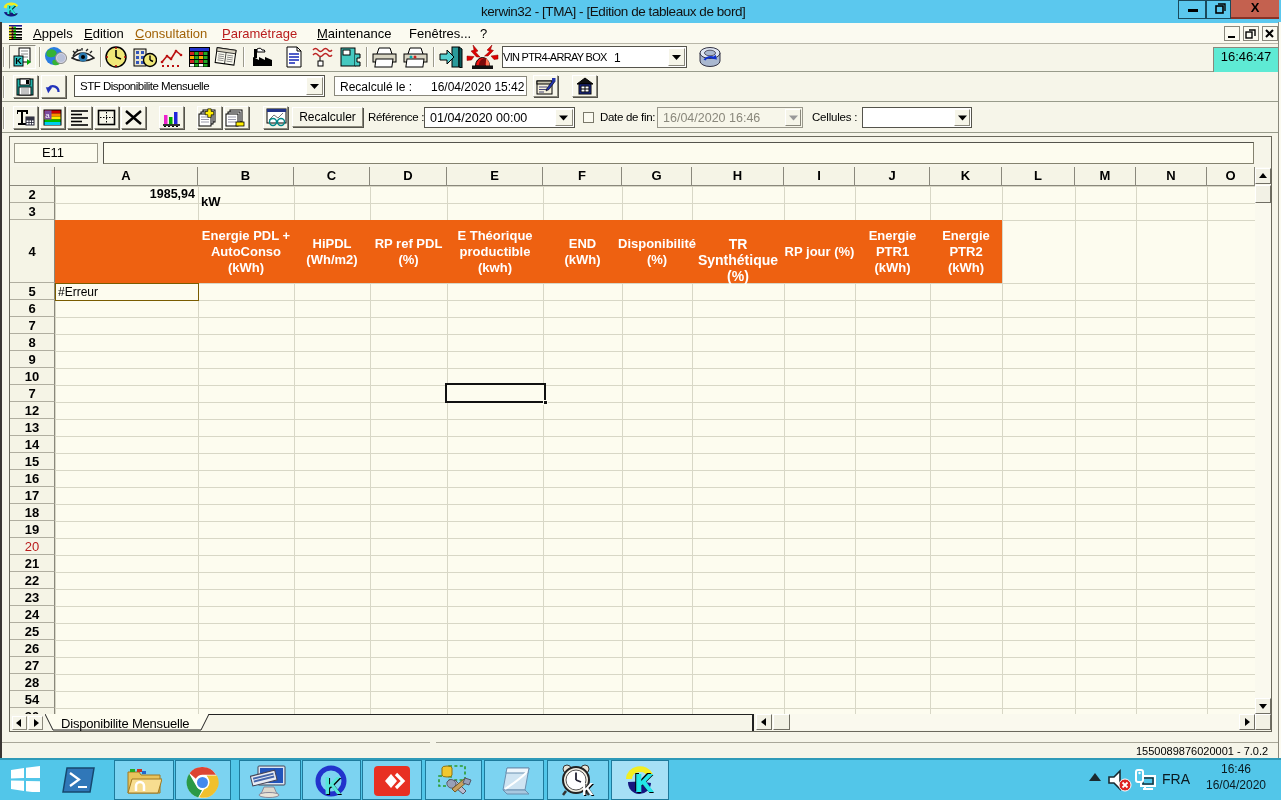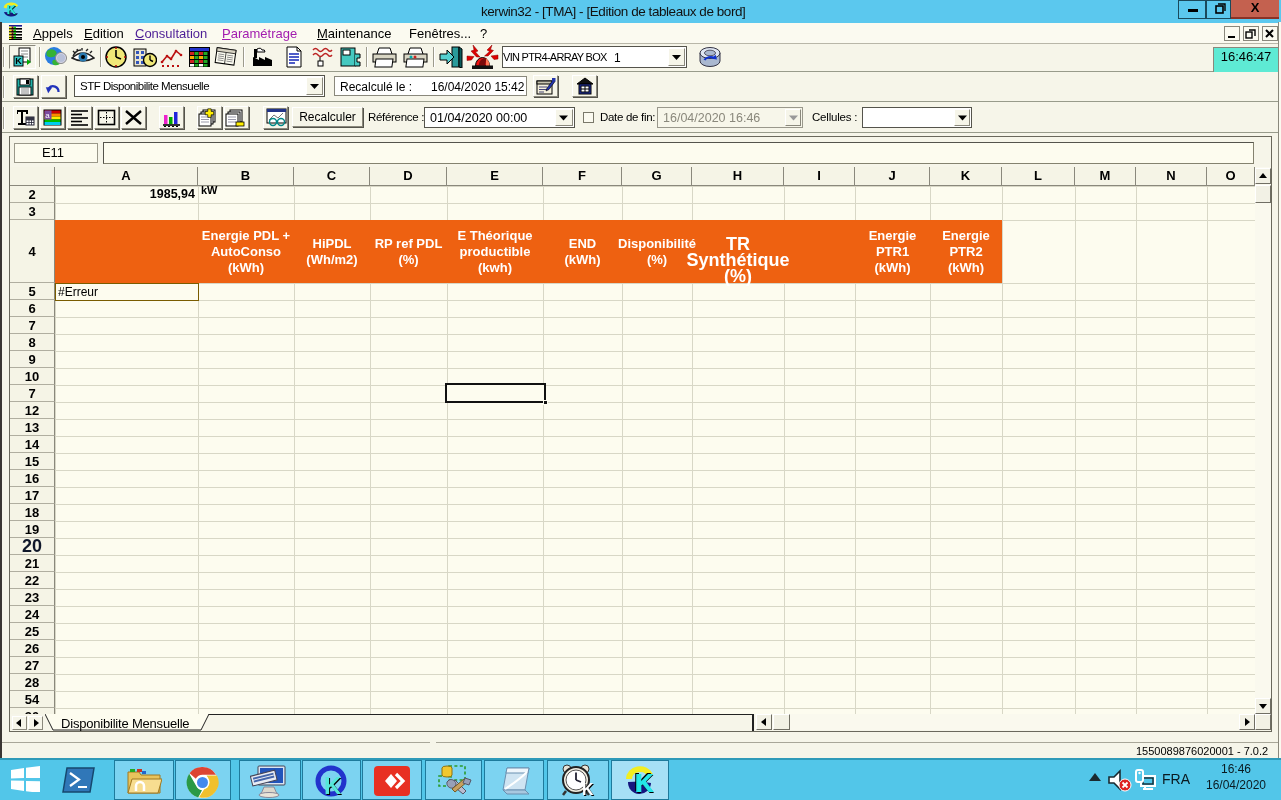--- a/index.html
+++ b/index.html
@@ -56,22 +56,22 @@
 <g fill="#0ad00a">
       <rect x="4.6" y="1.6" width="2.4" height="1.6"></rect>
       <rect x="4.6" y="4.6" width="2.4" height="1.6"></rect>
       <rect x="4.6" y="7.6" width="2.4" height="1.6"></rect>
       <rect x="4.6" y="10.6" width="2.4" height="1.6"></rect>
       <rect x="4.6" y="13" width="2.4" height="1"></rect>
     </g>
 </svg>
 <div class="abs" style="left:33px;top:26px;font-size:13px;color:#000;"><u>A</u>ppels</div>
 <div class="abs" style="left:84px;top:26px;font-size:13px;color:#000;"><u>E</u>dition</div>
-<div class="abs" style="left:135px;top:26px;font-size:13px;color:#4c1d95;"><u>C</u>onsultation</div>
-<div class="abs" style="left:222px;top:26px;font-size:13px;color:#a21caf;"><u>P</u>aramétrage</div>
+<div class="abs" style="left:135px;top:26px;font-size:13px;color:#a16207;"><u>C</u>onsultation</div>
+<div class="abs" style="left:222px;top:26px;font-size:13px;color:#b91c1c;"><u>P</u>aramétrage</div>
 <div class="abs" style="left:317px;top:26px;font-size:13px;color:#000;"><u>M</u>aintenance</div>
 <div class="abs" style="left:409px;top:26px;font-size:13px;color:#000;">Fenêtres...</div>
 <div class="abs" style="left:480px;top:26px;font-size:13px;color:#000;">?</div>
 <div class="abs" style="left:1224px;top:26px;width:16px;height:15px;background:#FBFAF0;border:1px solid #8a887c;"></div>
 <div class="abs" style="left:1243px;top:26px;width:16px;height:15px;background:#FBFAF0;border:1px solid #8a887c;"></div>
 <div class="abs" style="left:1262px;top:26px;width:16px;height:15px;background:#FBFAF0;border:1px solid #8a887c;"></div>
 <svg class="abs" style="left:1224px;top:26px" width="16" height="15">
     <rect x="4" y="10" width="7" height="2" fill="#000"></rect>
   </svg>
 <svg class="abs" style="left:1243px;top:26px" width="16" height="15">
@@ -481,41 +481,42 @@
 <div class="abs" style="left:0;top:201px;width:45px;height:17px;border-right:1px solid #8a887c;border-bottom:1px solid #b0aea0;background:#F5F4E6;text-align:center;font-weight:bold;font-size:13px;color:#000;display:flex;align-items:center;justify-content:center;">10</div>
 <div class="abs" style="left:0;top:218px;width:45px;height:17px;border-right:1px solid #8a887c;border-bottom:1px solid #b0aea0;background:#F5F4E6;text-align:center;font-weight:bold;font-size:13px;color:#000;display:flex;align-items:center;justify-content:center;">7</div>
 <div class="abs" style="left:0;top:235px;width:45px;height:17px;border-right:1px solid #8a887c;border-bottom:1px solid #b0aea0;background:#F5F4E6;text-align:center;font-weight:bold;font-size:13px;color:#000;display:flex;align-items:center;justify-content:center;">12</div>
 <div class="abs" style="left:0;top:252px;width:45px;height:17px;border-right:1px solid #8a887c;border-bottom:1px solid #b0aea0;background:#F5F4E6;text-align:center;font-weight:bold;font-size:13px;color:#000;display:flex;align-items:center;justify-content:center;">13</div>
 <div class="abs" style="left:0;top:269px;width:45px;height:17px;border-right:1px solid #8a887c;border-bottom:1px solid #b0aea0;background:#F5F4E6;text-align:center;font-weight:bold;font-size:13px;color:#000;display:flex;align-items:center;justify-content:center;">14</div>
 <div class="abs" style="left:0;top:286px;width:45px;height:17px;border-right:1px solid #8a887c;border-bottom:1px solid #b0aea0;background:#F5F4E6;text-align:center;font-weight:bold;font-size:13px;color:#000;display:flex;align-items:center;justify-content:center;">15</div>
 <div class="abs" style="left:0;top:303px;width:45px;height:17px;border-right:1px solid #8a887c;border-bottom:1px solid #b0aea0;background:#F5F4E6;text-align:center;font-weight:bold;font-size:13px;color:#000;display:flex;align-items:center;justify-content:center;">16</div>
 <div class="abs" style="left:0;top:320px;width:45px;height:17px;border-right:1px solid #8a887c;border-bottom:1px solid #b0aea0;background:#F5F4E6;text-align:center;font-weight:bold;font-size:13px;color:#000;display:flex;align-items:center;justify-content:center;">17</div>
 <div class="abs" style="left:0;top:337px;width:45px;height:17px;border-right:1px solid #8a887c;border-bottom:1px solid #b0aea0;background:#F5F4E6;text-align:center;font-weight:bold;font-size:13px;color:#000;display:flex;align-items:center;justify-content:center;">18</div>
 <div class="abs" style="left:0;top:354px;width:45px;height:17px;border-right:1px solid #8a887c;border-bottom:1px solid #b0aea0;background:#F5F4E6;text-align:center;font-weight:bold;font-size:13px;color:#000;display:flex;align-items:center;justify-content:center;">19</div>
-<div class="abs" style="left:0;top:371px;width:45px;height:17px;border-right:1px solid #8a887c;border-bottom:1px solid #b0aea0;background:#F5F4E6;text-align:center;font-weight:bold;font-size:18px;color:#0f172a;display:flex;align-items:center;justify-content:center;">20</div>
+<div class="abs" style="left:0;top:371px;width:45px;height:17px;border-right:1px solid #8a887c;border-bottom:1px solid #b0aea0;background:#F5F4E6;text-align:center;font-weight:normal;font-size:13px;color:#b91c1c;display:flex;align-items:center;justify-content:center;">20</div>
 <div class="abs" style="left:0;top:388px;width:45px;height:17px;border-right:1px solid #8a887c;border-bottom:1px solid #b0aea0;background:#F5F4E6;text-align:center;font-weight:bold;font-size:13px;color:#000;display:flex;align-items:center;justify-content:center;">21</div>
 <div class="abs" style="left:0;top:405px;width:45px;height:17px;border-right:1px solid #8a887c;border-bottom:1px solid #b0aea0;background:#F5F4E6;text-align:center;font-weight:bold;font-size:13px;color:#000;display:flex;align-items:center;justify-content:center;">22</div>
 <div class="abs" style="left:0;top:422px;width:45px;height:17px;border-right:1px solid #8a887c;border-bottom:1px solid #b0aea0;background:#F5F4E6;text-align:center;font-weight:bold;font-size:13px;color:#000;display:flex;align-items:center;justify-content:center;">23</div>
 <div class="abs" style="left:0;top:439px;width:45px;height:17px;border-right:1px solid #8a887c;border-bottom:1px solid #b0aea0;background:#F5F4E6;text-align:center;font-weight:bold;font-size:13px;color:#000;display:flex;align-items:center;justify-content:center;">24</div>
 <div class="abs" style="left:0;top:456px;width:45px;height:17px;border-right:1px solid #8a887c;border-bottom:1px solid #b0aea0;background:#F5F4E6;text-align:center;font-weight:bold;font-size:13px;color:#000;display:flex;align-items:center;justify-content:center;">25</div>
 <div class="abs" style="left:0;top:473px;width:45px;height:17px;border-right:1px solid #8a887c;border-bottom:1px solid #b0aea0;background:#F5F4E6;text-align:center;font-weight:bold;font-size:13px;color:#000;display:flex;align-items:center;justify-content:center;">26</div>
 <div class="abs" style="left:0;top:490px;width:45px;height:17px;border-right:1px solid #8a887c;border-bottom:1px solid #b0aea0;background:#F5F4E6;text-align:center;font-weight:bold;font-size:13px;color:#000;display:flex;align-items:center;justify-content:center;">27</div>
 <div class="abs" style="left:0;top:507px;width:45px;height:17px;border-right:1px solid #8a887c;border-bottom:1px solid #b0aea0;background:#F5F4E6;text-align:center;font-weight:bold;font-size:13px;color:#000;display:flex;align-items:center;justify-content:center;">28</div>
 <div class="abs" style="left:0;top:524px;width:45px;height:17px;border-right:1px solid #8a887c;border-bottom:1px solid #b0aea0;background:#F5F4E6;text-align:center;font-weight:bold;font-size:13px;color:#000;display:flex;align-items:center;justify-content:center;">54</div>
 <div class="abs" style="left:0;top:541px;width:45px;height:17px;border-right:1px solid #8a887c;border-bottom:1px solid #b0aea0;background:#F5F4E6;text-align:center;font-weight:bold;font-size:13px;color:#000;display:flex;align-items:center;justify-content:center;">30</div>
 <div class="abs" style="left:45px;top:19px;width:140px;height:17px;font-weight:bold;font-size:12.5px;text-align:right;line-height:17px;">1985,94</div>
-<div class="abs" style="left:191px;top:15px;font-weight:bold;font-size:11px;line-height:17px;">kW</div>
+<div class="abs" style="left:191px;top:26px;font-weight:bold;font-size:13px;line-height:17px;">kW</div>
 <div class="abs" style="left:45px;top:53px;width:947px;height:63px;background:#EE6111;"></div>
 <div class="abs" style="left:188px;top:53px;width:96px;height:63px;display:flex;align-items:center;justify-content:center;text-align:center;color:#fff;font-weight:bold;font-size:13px;line-height:16px;">Energie PDL +<br>AutoConso<br>(kWh)</div>
 <div class="abs" style="left:284px;top:53px;width:76px;height:63px;display:flex;align-items:center;justify-content:center;text-align:center;color:#fff;font-weight:bold;font-size:13px;line-height:16px;">HiPDL<br>(Wh/m2)</div>
 <div class="abs" style="left:360px;top:53px;width:77px;height:63px;display:flex;align-items:center;justify-content:center;text-align:center;color:#fff;font-weight:bold;font-size:13px;line-height:16px;">RP ref PDL<br>(%)</div>
 <div class="abs" style="left:437px;top:53px;width:96px;height:63px;display:flex;align-items:center;justify-content:center;text-align:center;color:#fff;font-weight:bold;font-size:13px;line-height:16px;">E Théorique<br>productible<br>(kwh)</div>
 <div class="abs" style="left:533px;top:53px;width:79px;height:63px;display:flex;align-items:center;justify-content:center;text-align:center;color:#fff;font-weight:bold;font-size:13px;line-height:16px;">END<br>(kWh)</div>
 <div class="abs" style="left:612px;top:53px;width:70px;height:63px;display:flex;align-items:center;justify-content:center;text-align:center;color:#fff;font-weight:bold;font-size:13px;line-height:16px;">Disponibilité<br>(%)</div>
-<div class="abs" style="left:682px;top:53px;width:92px;height:79px;display:flex;align-items:center;justify-content:center;text-align:center;color:#fff;font-weight:bold;font-size:18px;line-height:16px;">TR<br>Synthétique<br>(%)</div>
+<div class="abs" style="left:682px;top:53px;width:92px;height:79px;display:flex;align-items:center;justify-content:center;text-align:center;color:#fff;font-weight:bold;font-size:14px;line-height:16px;">TR<br>Synthétique<br>(%)</div>
+<div class="abs" style="left:774px;top:53px;width:71px;height:63px;display:flex;align-items:center;justify-content:center;text-align:center;color:#fff;font-weight:bold;font-size:13px;line-height:16px;">RP jour (%)</div>
 <div class="abs" style="left:845px;top:53px;width:75px;height:63px;display:flex;align-items:center;justify-content:center;text-align:center;color:#fff;font-weight:bold;font-size:13px;line-height:16px;">Energie<br>PTR1<br>(kWh)</div>
 <div class="abs" style="left:920px;top:53px;width:72px;height:63px;display:flex;align-items:center;justify-content:center;text-align:center;color:#fff;font-weight:bold;font-size:13px;line-height:16px;">Energie<br>PTR2<br>(kWh)</div>
 <div class="abs" style="left:45px;top:116px;width:144px;height:18px;border:1px solid #7a5c00;"></div>
 <div class="abs" style="left:48px;top:117px;font-size:12px;line-height:16px;">#Erreur</div>
 <div class="abs" style="left:435px;top:216px;width:101px;height:20px;border:2px solid #111;background:#FDFCEF;"></div>
 <div class="abs" style="left:533px;top:233px;width:5px;height:5px;background:#111;border:1px solid #FDFCEF;"></div>
 </div>
 <div class="abs" style="left:1255px;top:167px;width:16px;height:547px;background:#FAF9EE;"></div>
 <div class="abs" style="background:#F2F1E5;border-top:1px solid #fff;border-left:1px solid #fff;border-right:1px solid #706e64;border-bottom:1px solid #706e64;left:1255px;top:168px;width:16px;height:16px;"></div>
 <svg class="abs" style="left:1255px;top:168px" width="16" height="16">

